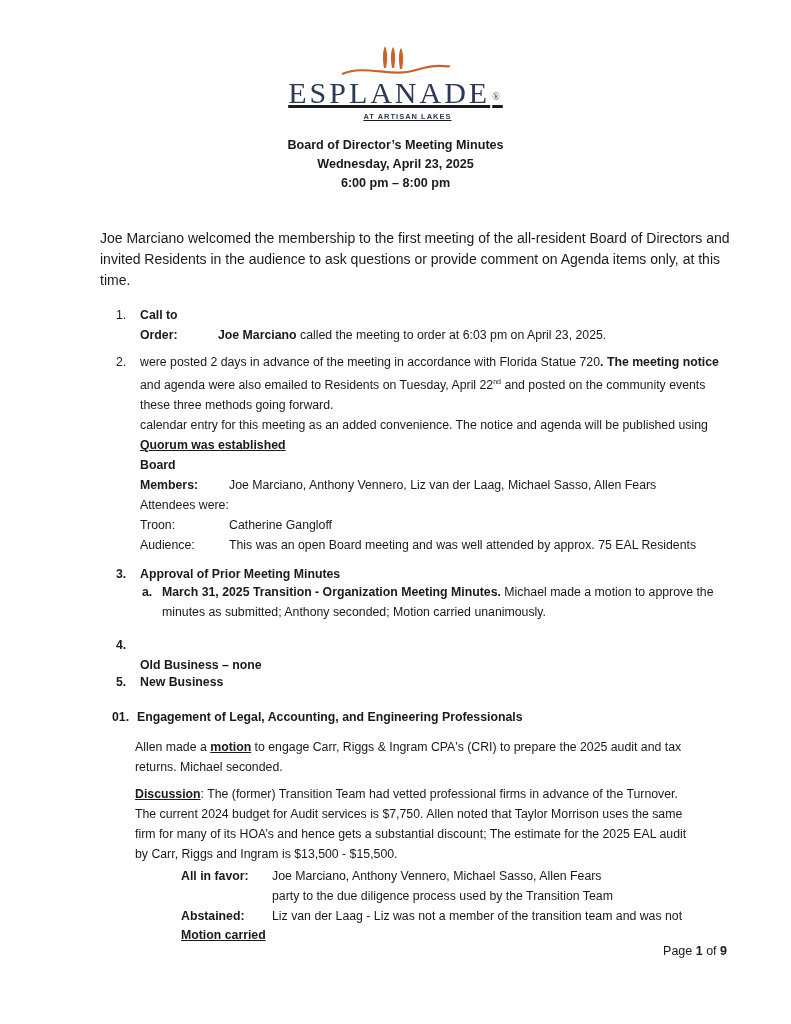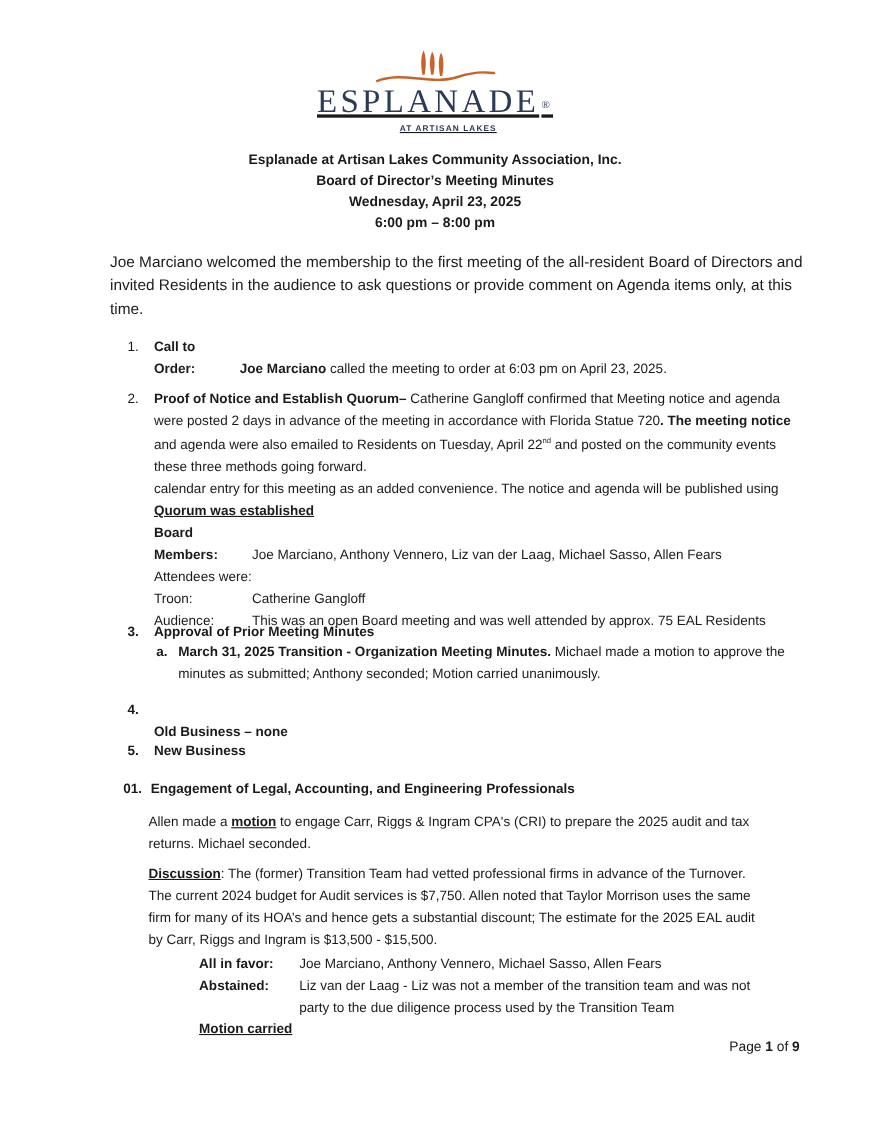--- a/index.html
+++ b/index.html
@@ -30,36 +30,34 @@
     <path d="M6 30 C 30 20, 55 34, 80 26 S 110 24, 114 22" stroke="#c8632a" stroke-width="2.2" fill="none"></path>
     <path d="M48 24 C 46 14, 47 6, 49 2 C 51 6, 52 14, 50 24 Z" fill="#c8632a"></path>
     <path d="M56 24 C 54 14, 55 6, 57 3 C 59 6, 60 14, 58 24 Z" fill="#c8632a"></path>
     <path d="M64 25 C 62 15, 63 7, 65 4 C 67 7, 68 15, 66 25 Z" fill="#c8632a"></path>
   </svg>
   <div class="logo-word"><span>ESPLANADE</span><span class="dot">®</span></div>
   <div class="logo-sub">AT ARTISAN LAKES</div>
 </div>
 
 <div class="header">
-  <div>Esplanade at Artisan Lakes Community Association, Inc.</div>
   <div>Board of Director’s Meeting Minutes</div>
   <div>Wednesday, April 23, 2025</div>
   <div>6:00 pm – 8:00 pm</div>
 </div>
 
 <div class="p intro">Joe Marciano welcomed the membership to the first meeting of the all-resident Board of Directors and invited Residents in the audience to ask questions or provide comment on Agenda items only, at this time.</div>
 
 <span class="num" style="left:116px;top:308px;">1.</span>
 <div class="row" style="left:140px;top:305px;">
   <span class="b" style="display:inline-block;width:78px;">Call to Order:</span><span class="b">Joe Marciano</span><span> called the meeting to order at 6:03 pm on April 23, 2025.</span>
 </div>
 
 <span class="num" style="left:116px;top:355px;">2.</span>
 <div class="row" style="left:140px;top:352px;width:610px;">
-  <div><span class="b">Proof of Notice and Establish Quorum–</span><span> Catherine Gangloff confirmed that Meeting notice and agenda</span></div>
   <div><span>were posted 2 days in advance of the meeting in accordance with Florida Statue 720</span><span class="b">.  The meeting notice</span></div>
   <div><span>and agenda were also emailed to Residents on Tuesday, April 22</span><sup>nd</sup><span> and posted on the community events</span></div>
   <div>these three methods going forward.</div>
   <div>calendar entry for this meeting as an added convenience. The notice and agenda will be published using</div>
   <div class="b u">Quorum was established</div>
   <div><span class="b" style="display:inline-block;width:89px;">Board Members:</span><span>Joe Marciano, Anthony Vennero, Liz van der Laag, Michael Sasso, Allen Fears</span></div>
   <div>Attendees were:</div>
   <div><span style="display:inline-block;width:89px;">Troon:</span><span>Catherine Gangloff</span></div>
   <div><span style="display:inline-block;width:89px;">Audience:</span><span>This was an open Board meeting and was well attended by approx. 75 EAL Residents</span></div>
 </div>
@@ -88,18 +86,18 @@
 
 <div class="row" style="left:135px;top:784px;width:615px;">
   <div><span class="b u">Discussion</span><span>:  The (former) Transition Team had vetted professional firms in advance of the Turnover.</span></div>
   <div>The current 2024 budget for Audit services is $7,750.  Allen noted that Taylor Morrison uses the same</div>
   <div>firm for many of its HOA’s and hence gets a substantial discount; The estimate for the 2025 EAL audit</div>
   <div>by Carr, Riggs and Ingram is $13,500 - $15,500.</div>
 </div>
 
 <div class="row" style="left:181px;top:866px;width:560px;">
   <div><span class="b" style="display:inline-block;width:91px;">All in favor:</span><span>Joe Marciano, Anthony Vennero, Michael Sasso, Allen Fears</span></div>
+  <div style="padding-left:91px;">party to the due diligence process used by the Transition Team</div>
   <div><span class="b" style="display:inline-block;width:91px;">Abstained:</span><span>Liz van der Laag - Liz was not a member of the transition team and was not</span></div>
-  <div style="padding-left:91px;">party to the due diligence process used by the Transition Team</div>
 </div>
 <div class="row b u" style="left:181px;top:925px;">Motion carried</div>
 
 <div class="footer"><span>Page </span><span class="b">1</span><span> of </span><span class="b">9</span></div>
 
 </body></html>

